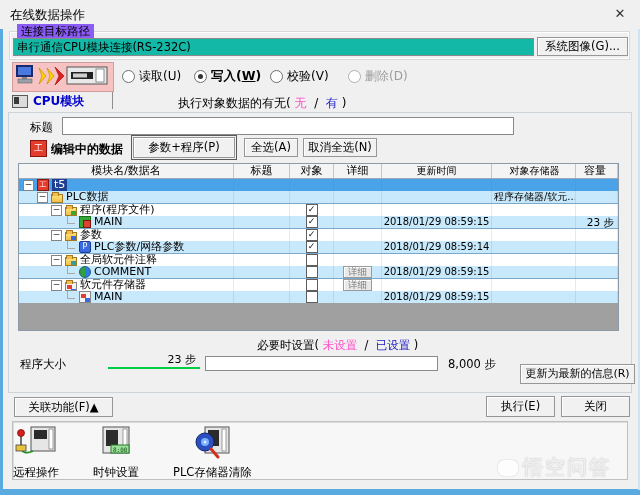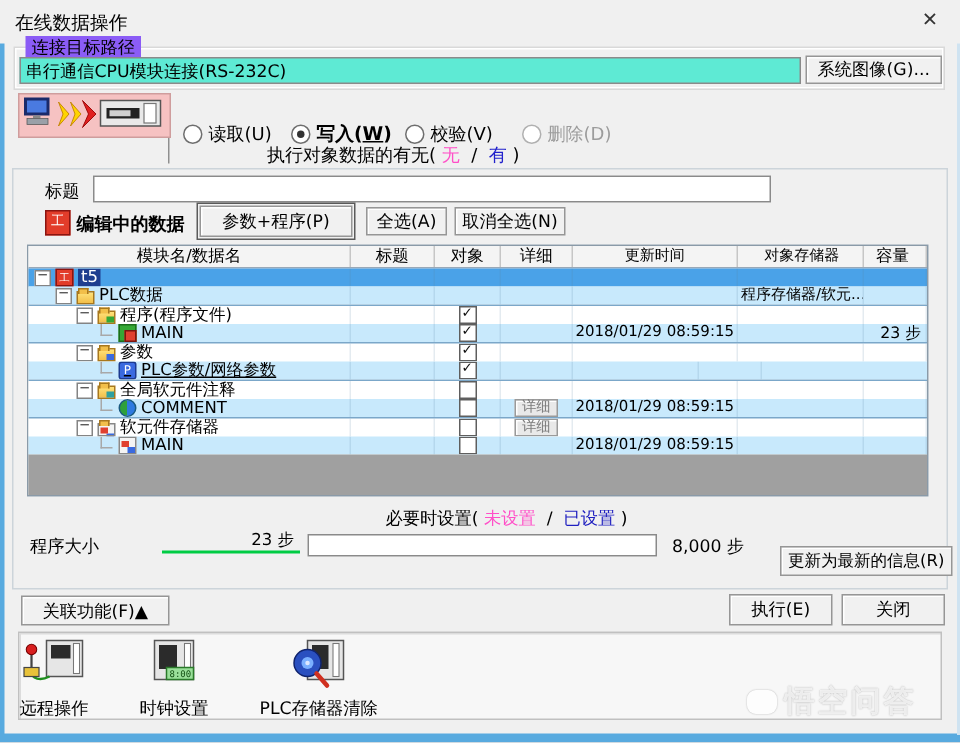--- a/index.html
+++ b/index.html
@@ -11,29 +11,29 @@
   .titlebar{left:0;top:0;width:640px;height:29px;background:#f0f0f0;}
   .title{left:10px;top:7px;font-size:12.5px;}
   .xbtn{left:609px;top:4px;width:22px;height:20px;text-align:center;line-height:20px;font-size:13px;color:#333;cursor:pointer;}
   
   .lstrip{left:0;top:29px;width:3px;height:461px;background:#58aadf;}
   .bstrip{left:0;top:489px;width:640px;height:6px;background:#58aadf;}
   .rstrip{left:638px;top:29px;width:2px;height:461px;background:#cfe3f1;}
   
   .grp{left:9px;top:31px;width:619px;height:27px;border:1px solid #d9d9d9;box-shadow:inset 0 0 0 1px #ffffff;}
   .grplab{left:17px;top:24px;background:#8b5cf6;padding:0 4px;font-size:11.5px;}
-  .conninput{left:13px;top:38px;width:516px;height:16px;background:#5eead4;border:1px solid #8a8a8a;
+  .conninput{left:13px;top:38px;width:516px;height:16px;background:#14b8a6;border:1px solid #8a8a8a;
     font-size:11.5px;line-height:16px;padding-left:3px;overflow:hidden;white-space:nowrap;}
   .btn{background:#f1f1f1;border:1px solid #969696;box-shadow:inset 1px 1px 0 #fff;
     font-size:11.5px;text-align:center;cursor:pointer;box-sizing:border-box;
     font-family:"DejaVu Sans","Liberation Sans",sans-serif;padding:0;}
   .sysbtn{left:537px;top:37px;width:91px;height:19px;line-height:17px;}
   
   .pcplc{left:12px;top:62px;width:100px;height:28px;background:#f6c2c2;border:1px solid #cf9d9d;}
-  .radio{top:82px;height:14px;display:flex;align-items:center;gap:4px;cursor:pointer;font-size:12px;white-space:nowrap;}
+  .radio{top:69px;height:14px;display:flex;align-items:center;gap:4px;cursor:pointer;font-size:12px;white-space:nowrap;}
   .rb{width:11px;height:11px;border-radius:50%;background:#fff;border:1px solid #6e6e6e;position:relative;flex:none;}
   .rb.on::after{content:"";position:absolute;left:3px;top:3px;width:5px;height:5px;border-radius:50%;background:#333;}
   .radio.sel span.wlab{font-weight:bold;font-size:12.5px;}
   .u{text-decoration:underline;}
   .radio.dis{color:#9c9c9c;}
   .radio.dis .rb{border-color:#b0b0b0;}
   
   .tab{left:12px;top:92px;height:19px;display:flex;align-items:center;gap:5px;cursor:pointer;}
   .cpuic{width:14px;height:11px;background:#dcdcdc;border:1px solid #5a5a5a;position:relative;flex:none;}
   .cpuic::before{content:"";position:absolute;left:1px;top:1px;width:5px;height:7px;background:#3a3a3a;}
@@ -167,20 +167,24 @@
   </label>
   <label class="abs radio" style="left:270px">
     <span class="rb"></span>
     <span>校验(V)</span>
   </label>
   <label class="abs radio dis" style="left:348px">
     <span class="rb"></span>
     <span>删除(D)</span>
   </label>
 
+  <div class="abs tab">
+    <span class="cpuic"></span>
+    <span class="tablab">CPU模块</span>
+  </div>
   <div class="abs tabdiv"></div>
   <div class="abs presence">
     <span>执行对象数据的有无(</span>&nbsp;<span class="mag">无</span>&nbsp;&nbsp;<span>/</span>&nbsp;&nbsp;<span class="blu">有</span>&nbsp;<span>)</span>
   </div>
 
   <div class="abs frame"></div>
 
   <span class="abs titlab">标题</span>
   <div class="abs titinput">
     <span></span>
@@ -268,30 +272,31 @@
           <div class="td c-title"></div>
           <div class="td c-obj">
             <span class="cb on">✓</span>
           </div>
           <div class="td c-det"></div>
           <div class="td c-upd"></div>
           <div class="td c-mem"></div>
           <div class="td c-size"></div>
         </div>
         <div class="tr alt">
-          <div class="td c-name" style="padding-left: 46px; text-decoration: underline;">
+          <div class="td c-name" style="padding-left: 46px;">
             <span class="conn2"></span>
             <span class="ic ic-param"></span>
             <span class="nm">PLC参数/网络参数</span>
           </div>
           <div class="td c-title"></div>
           <div class="td c-obj">
             <span class="cb on">✓</span>
           </div>
           <div class="td c-det"></div>
+          <div class="td c-upd">2018/01/29 08:59:14</div>
           <div class="td c-mem"></div>
           <div class="td c-size"></div>
         </div>
         <div class="tr wht gs">
           <div class="td c-name" style="padding-left: 32px;">
             <span class="exp">−</span>
             <span class="ic ic-comment-folder icf"></span>
             <span class="nm">全局软元件注释</span>
           </div>
           <div class="td c-title"></div>

